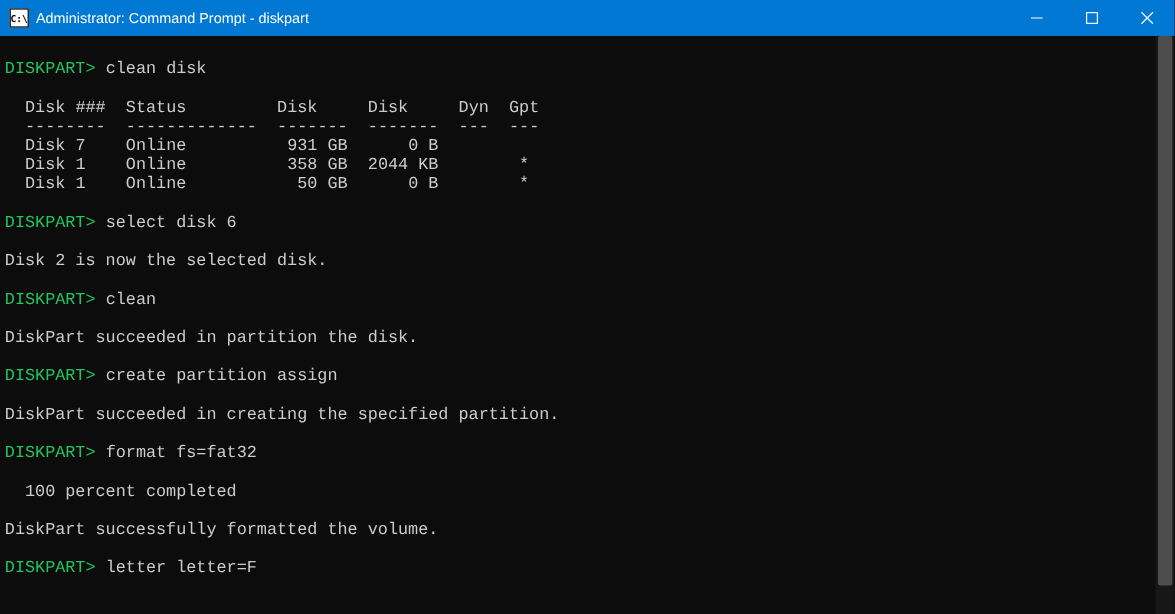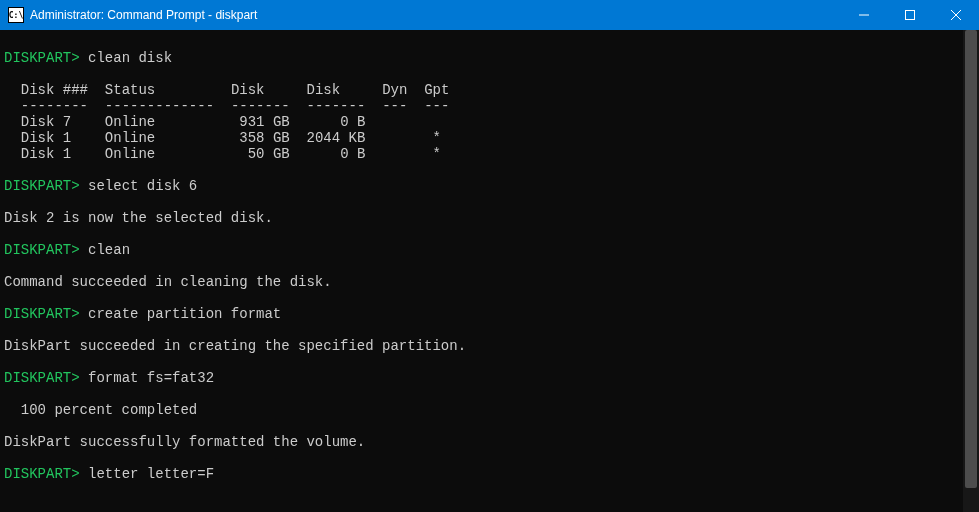--- a/index.html
+++ b/index.html
@@ -128,23 +128,23 @@
 <span>  <span>Disk 7</span>    <span>Online</span>          <span>931 GB</span>      <span>0 B</span>        <span></span></span>
 <span>  <span>Disk 1</span>    <span>Online</span>          <span>358 GB</span>  <span>2044 KB</span>        <span>*</span></span>
 <span>  <span>Disk 1</span>    <span>Online</span>           <span>50 GB</span>      <span>0 B</span>        <span>*</span></span>
 
 <span class="prompt-label">DISKPART&gt;</span> <span>select disk 6</span>
 
 <span>Disk 2 is now the selected disk.</span>
 
 <span class="prompt-label">DISKPART&gt;</span> <span>clean</span>
 
-<span>Command succeeded in cleaning the disk.</span>
+<span>DiskPart succeeded in partition the disk.</span>
 
-<span class="prompt-label">DISKPART&gt;</span> <span>create partition format</span>
+<span class="prompt-label">DISKPART&gt;</span> <span>create partition assign</span>
 
 <span>DiskPart succeeded in creating the specified partition.</span>
 
 <span class="prompt-label">DISKPART&gt;</span> <span>format fs=fat32</span>
 
 <span>  100 percent completed</span>
 
 <span>DiskPart successfully formatted the volume.</span>
 
 <span class="prompt-label">DISKPART&gt;</span> <span>letter letter=F</span>

